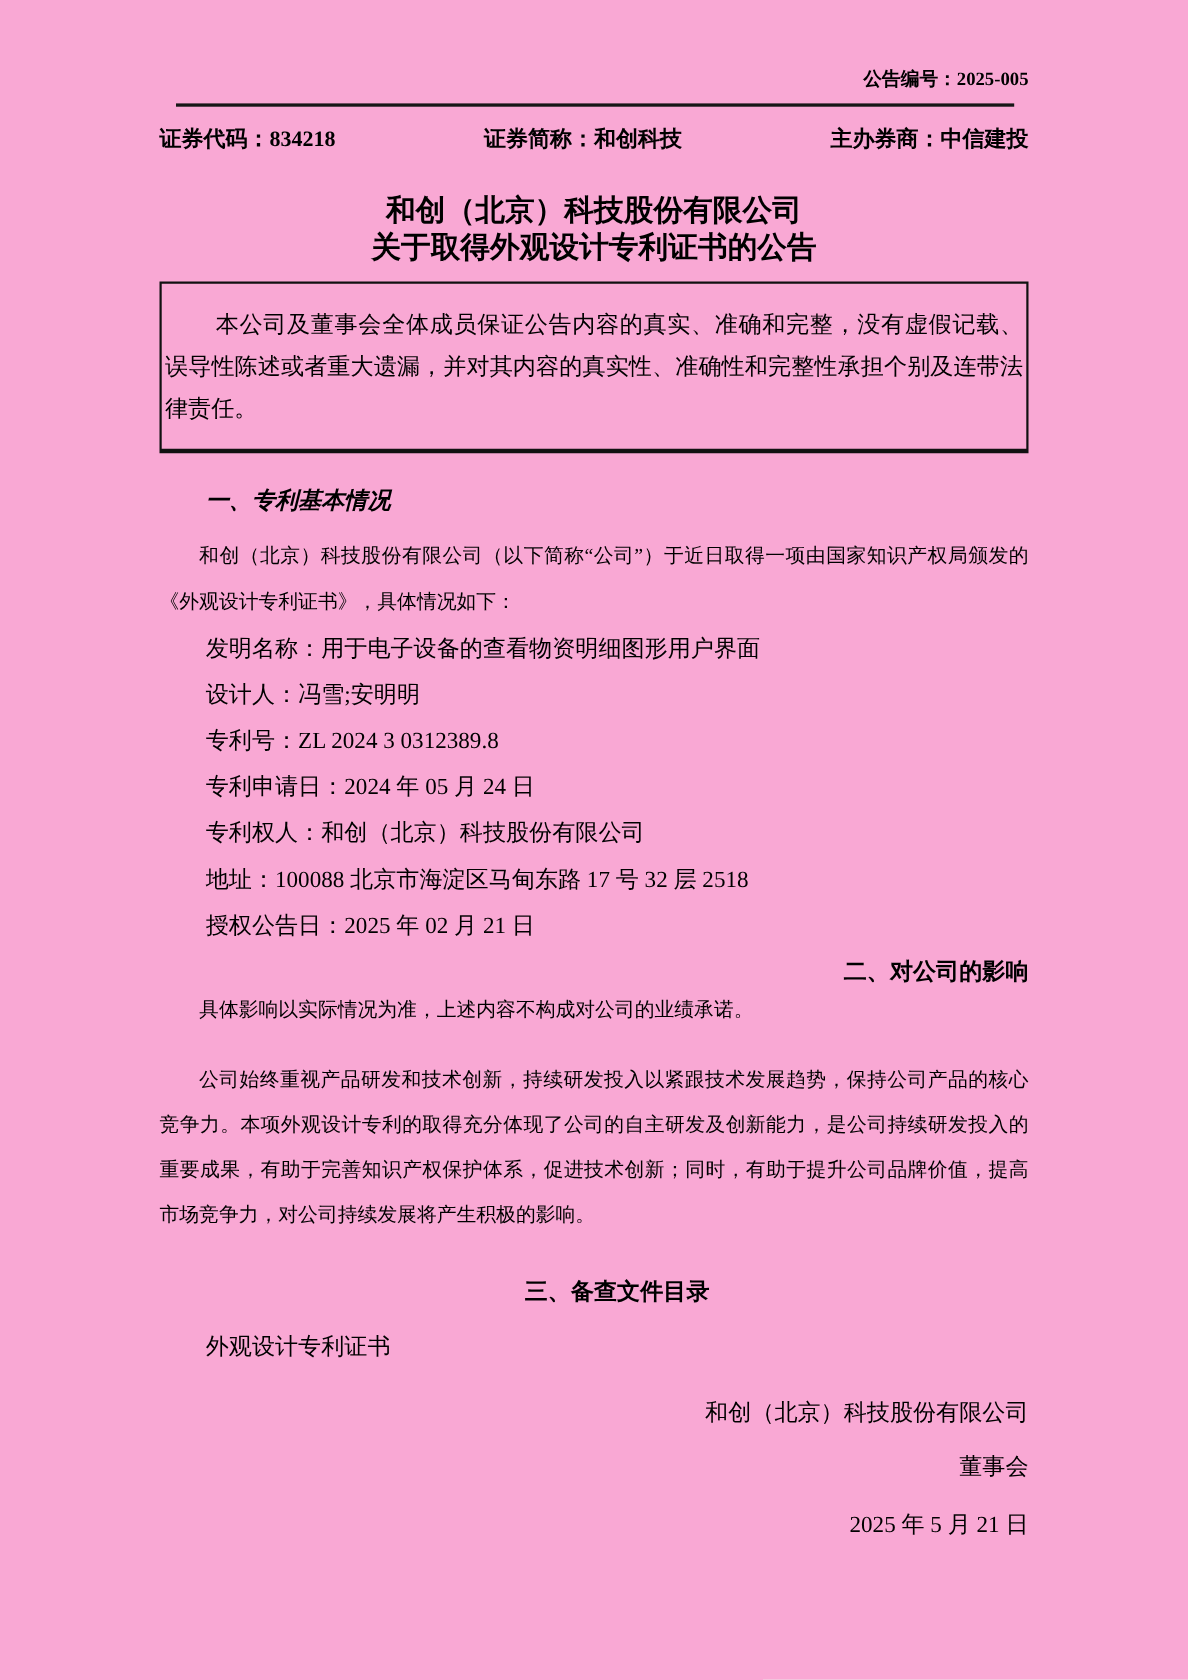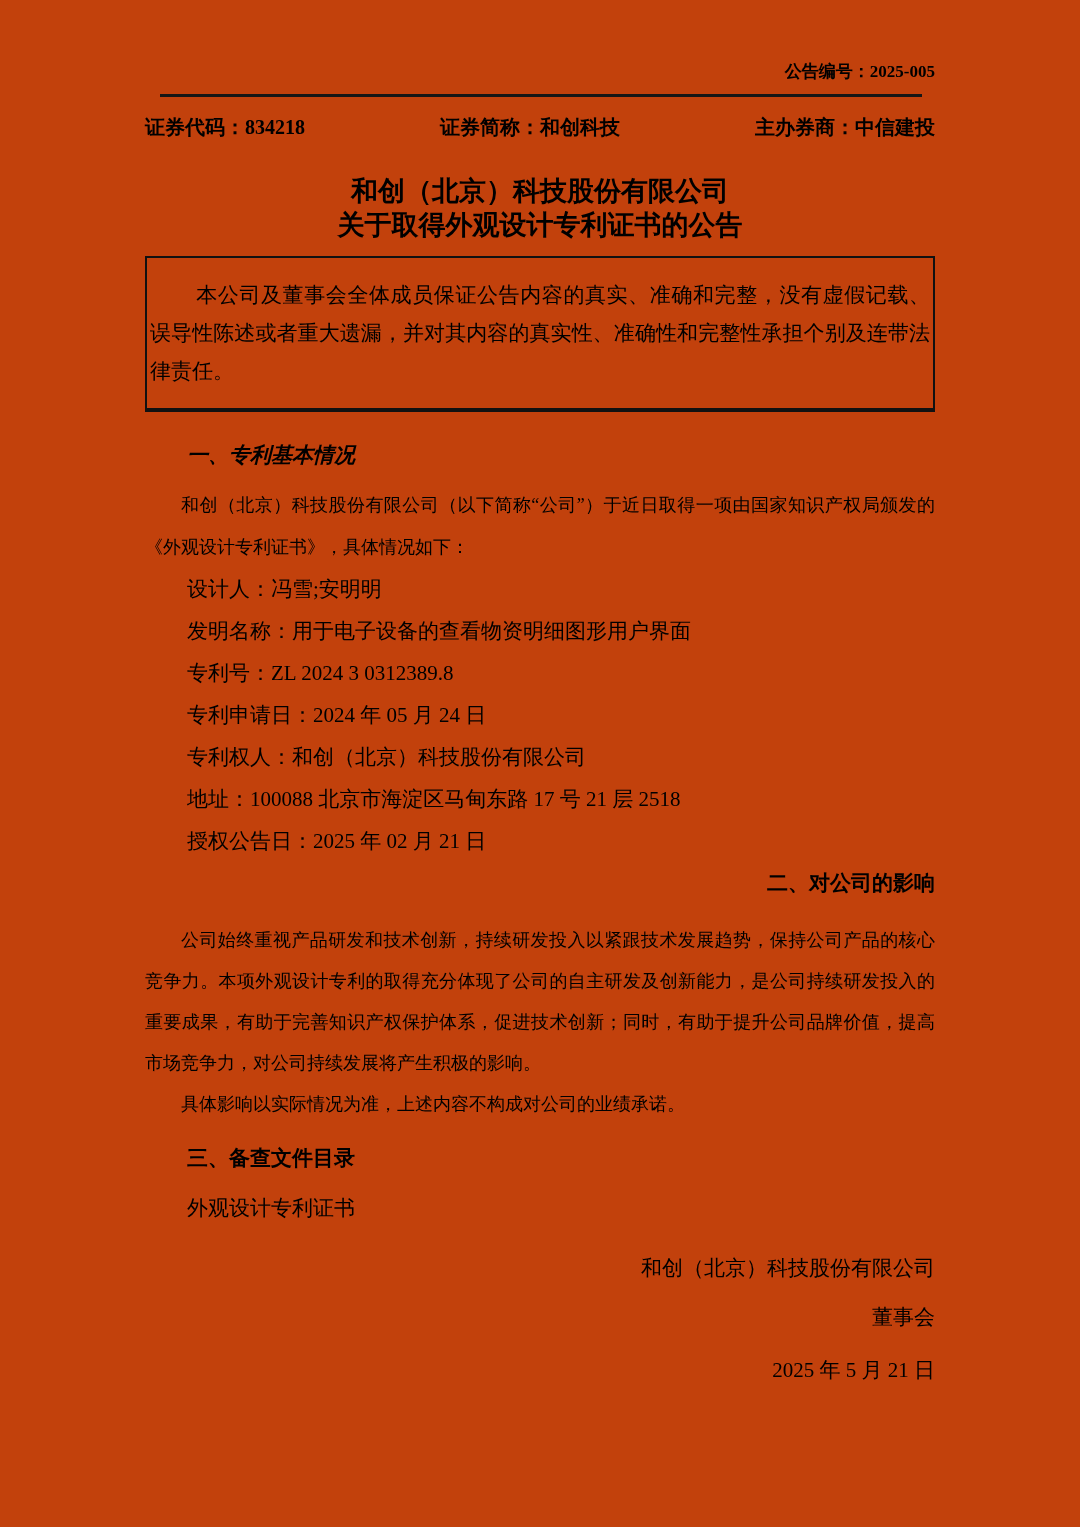--- a/index.html
+++ b/index.html
@@ -2,21 +2,21 @@
 <html><head>
 <meta charset="utf-8">
 <style>
   * { margin: 0; padding: 0; box-sizing: border-box; }
   html, body { background: #e9e9e9; }
   .page {
     position: relative;
     width: 1080px;
     height: 1527px;
     margin: 0 auto;
-    background: #c2410c;
+    background: #f9a8d4;
     color: #000000;
     font-family: "Liberation Serif", "DejaVu Serif", serif;
     overflow: hidden;
     padding: 0 145px;
   }
   .announce-no {
     padding-top: 60px;
     text-align: right;
     font-size: 17px;
     line-height: 24px;
@@ -63,21 +63,21 @@
     text-indent: 2.2em;
   }
   .sec-heading {
     font-size: 21px;
     line-height: 30px;
     font-weight: bold;
     text-indent: 2em;
   }
   .sec1-heading { margin-top: 28px; font-style: italic; }
   .sec2-heading { margin-top: 6px; text-align: right; }
-  .sec3-heading { margin-top: 18px; }
+  .sec3-heading { margin-top: 34px; text-align: center; }
   .body-para {
     font-size: 18px;
     line-height: 42px;
     text-align: justify;
     text-justify: inter-character;
     text-indent: 2em;
   }
   .sec1-intro { margin-top: 14px; }
   .sec2-para1 { margin-top: 22px; line-height: 41px; }
   .sec2-para2 { line-height: 41px; }
@@ -117,34 +117,34 @@
 
   <div class="title-sub">关于取得外观设计专利证书的公告</div>
 
   <div class="disclaimer-box">本公司及董事会全体成员保证公告内容的真实、准确和完整，没有虚假记载、误导性陈述或者重大遗漏，并对其内容的真实性、准确性和完整性承担个别及连带法律责任。</div>
 
   <div class="sec-heading sec1-heading">一、专利基本情况</div>
 
   <div class="body-para sec1-intro">和创（北京）科技股份有限公司（以下简称“公司”）于近日取得一项由国家知识产权局颁发的《外观设计专利证书》，具体情况如下：</div>
 
   <div class="fields">
+    <div class="field-line">发明名称：用于电子设备的查看物资明细图形用户界面</div>
     <div class="field-line">设计人：冯雪;安明明</div>
-    <div class="field-line">发明名称：用于电子设备的查看物资明细图形用户界面</div>
     <div class="field-line">专利号：ZL 2024 3 0312389.8</div>
     <div class="field-line">专利申请日：2024 年 05 月 24 日</div>
     <div class="field-line">专利权人：和创（北京）科技股份有限公司</div>
-    <div class="field-line">地址：100088 北京市海淀区马甸东路 17 号 21 层 2518</div>
+    <div class="field-line">地址：100088 北京市海淀区马甸东路 17 号 32 层 2518</div>
     <div class="field-line">授权公告日：2025 年 02 月 21 日</div>
   </div>
 
   <div class="sec-heading sec2-heading">二、对公司的影响</div>
 
+  <div class="body-para sec2-para2">具体影响以实际情况为准，上述内容不构成对公司的业绩承诺。</div>
+
   <div class="body-para sec2-para1">公司始终重视产品研发和技术创新，持续研发投入以紧跟技术发展趋势，保持公司产品的核心竞争力。本项外观设计专利的取得充分体现了公司的自主研发及创新能力，是公司持续研发投入的重要成果，有助于完善知识产权保护体系，促进技术创新；同时，有助于提升公司品牌价值，提高市场竞争力，对公司持续发展将产生积极的影响。</div>
-
-  <div class="body-para sec2-para2">具体影响以实际情况为准，上述内容不构成对公司的业绩承诺。</div>
 
   <div class="sec-heading sec3-heading">三、备查文件目录</div>
 
   <div class="field-line doc-item">外观设计专利证书</div>
 
   <div class="sig-line sig-company">和创（北京）科技股份有限公司</div>
 
   <div class="sig-line sig-board">董事会</div>
 
   <div class="sig-line sig-date">2025 年 5 月 21 日</div>

